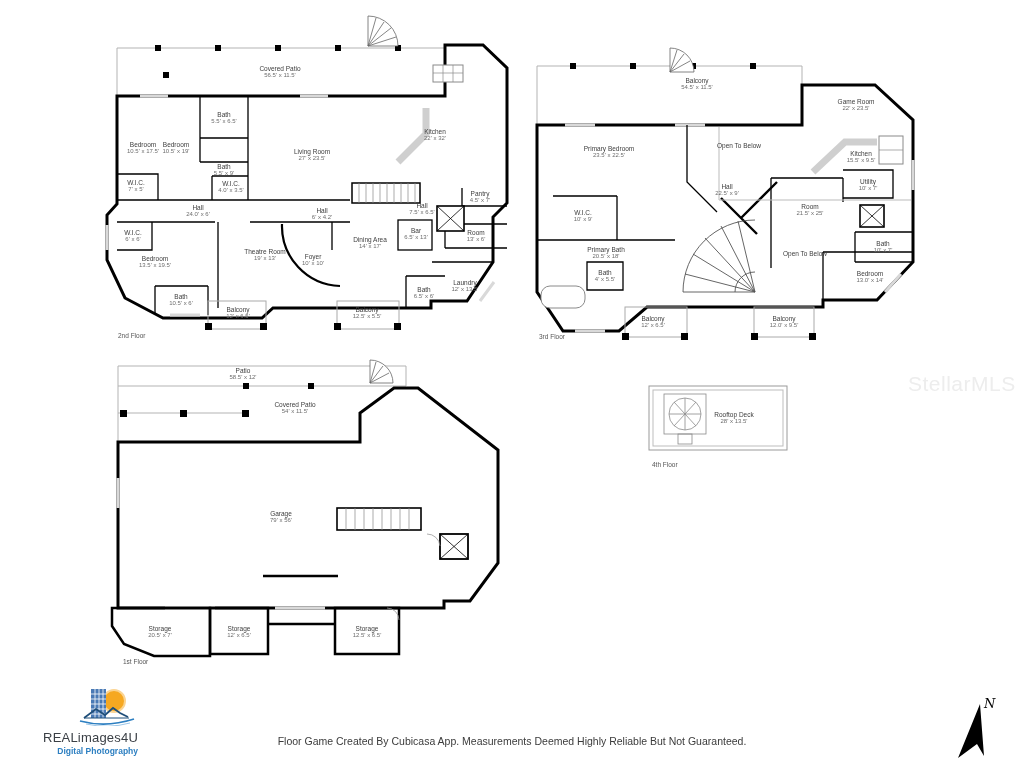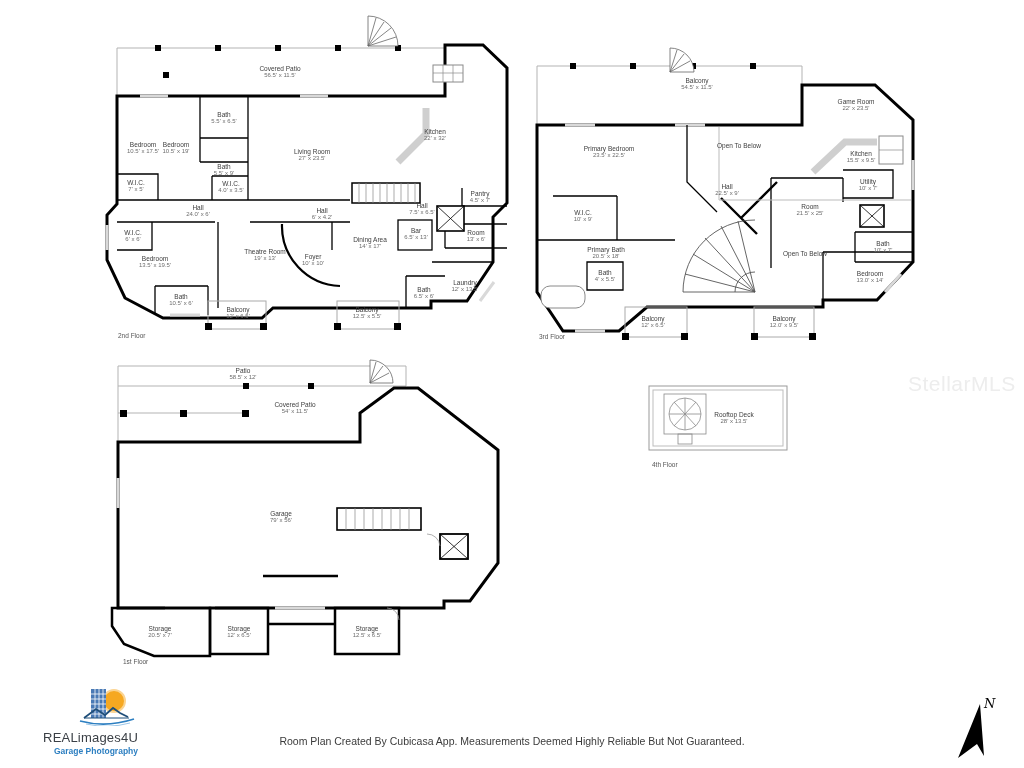--- a/index.html
+++ b/index.html
@@ -417,25 +417,25 @@
       <circle cx="38" cy="15" r="11" fill="#f6a821"></circle>
       <circle cx="38" cy="15" r="11" fill="none" stroke="#fbd492" stroke-width="2"></circle>
       <rect x="15" y="3" width="15" height="29" fill="#4a7ab5"></rect>
       <path d="M19,3 V32 M23,3 V32 M27,3 V32 M15,8 H30 M15,13 H30 M15,18 H30 M15,23 H30 M15,28 H30" stroke="#ffffff" stroke-width=".8"></path>
       <path d="M8,32 L20,23 L29,29 L37,22 L44,27 L52,31" stroke="#1f4e79" stroke-width="1.8" fill="none"></path>
       <path d="M8,32 H53" stroke="#1f4e79" stroke-width="1"></path>
       <path d="M4,35 Q30,42 58,33" stroke="#2d7fc1" stroke-width="1.8" fill="none"></path>
       <path d="M10,38 Q32,43 54,37" stroke="#9cc6e8" stroke-width="1" fill="none"></path>
     </svg>
     <div class="logo-title">REALimages4U</div>
-    <div class="logo-sub">Garage Photography</div>
+    <div class="logo-sub">Digital Photography</div>
   </div>
 
   <div class="compass">
     <svg width="70" height="72" viewBox="0 0 70 72">
       <text x="38" y="16" font-size="13" font-style="italic" font-family="DejaVu Serif, serif" fill="#000">N</text>
       <path d="M34,12 L12,66 L31,52 L38,64 Z" fill="#000"></path>
     </svg>
   </div>
 
-  <div class="footer">Room Plan Created By Cubicasa App. Measurements Deemed Highly Reliable But Not Guaranteed.</div>
+  <div class="footer">Floor Game Created By Cubicasa App. Measurements Deemed Highly Reliable But Not Guaranteed.</div>
 
 </div>
 
 </body></html>

